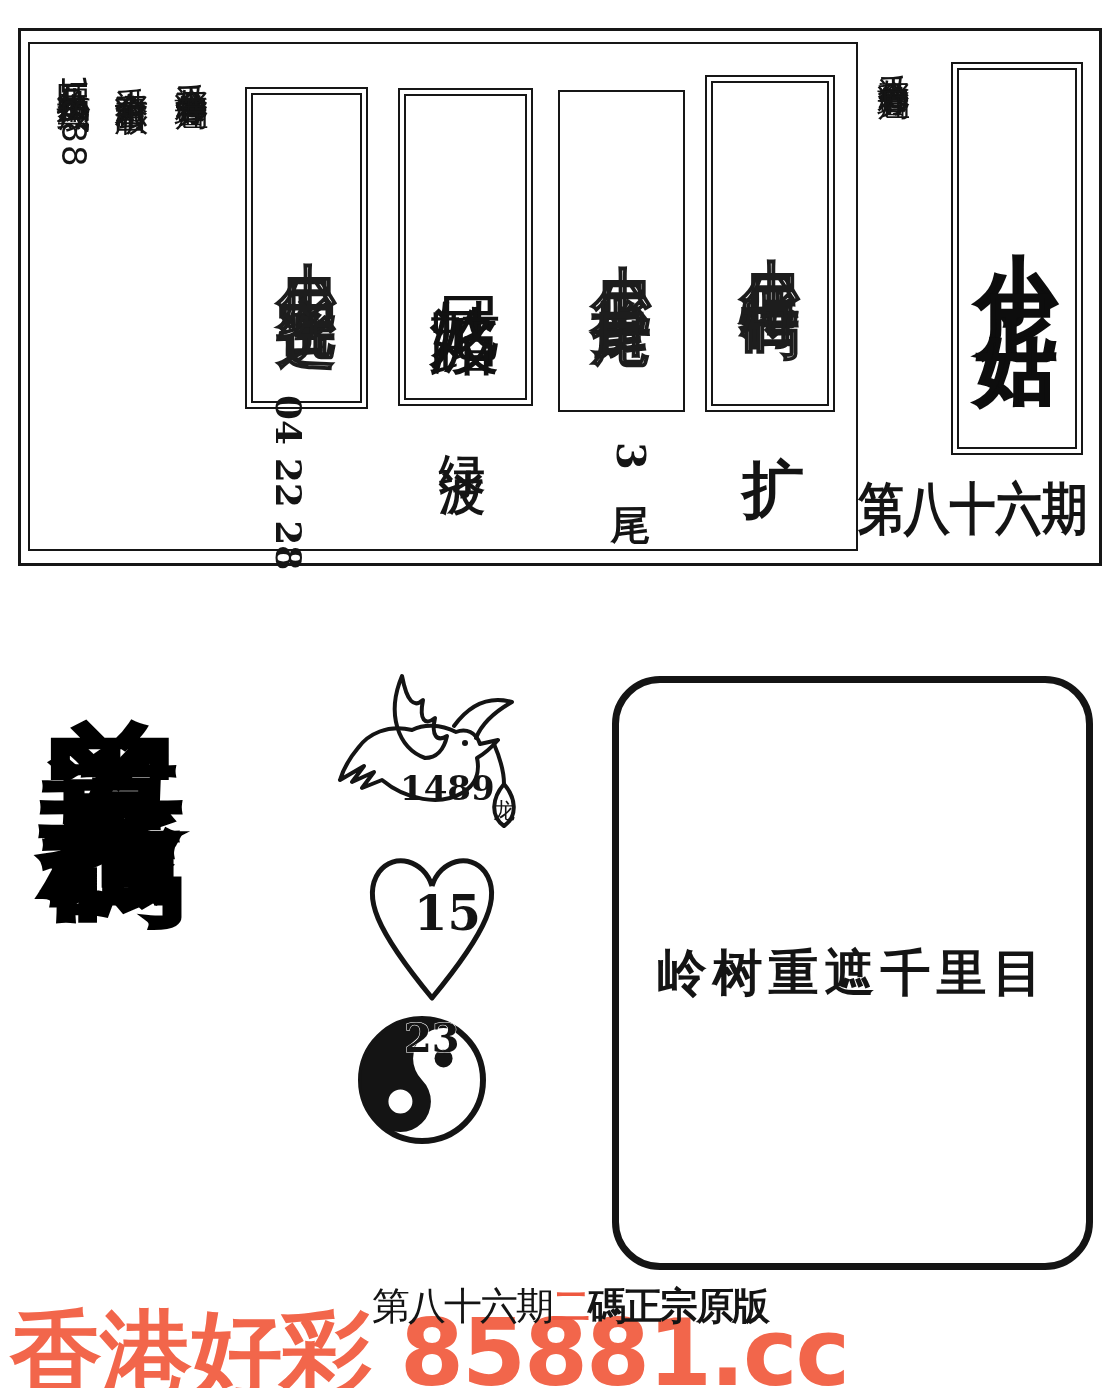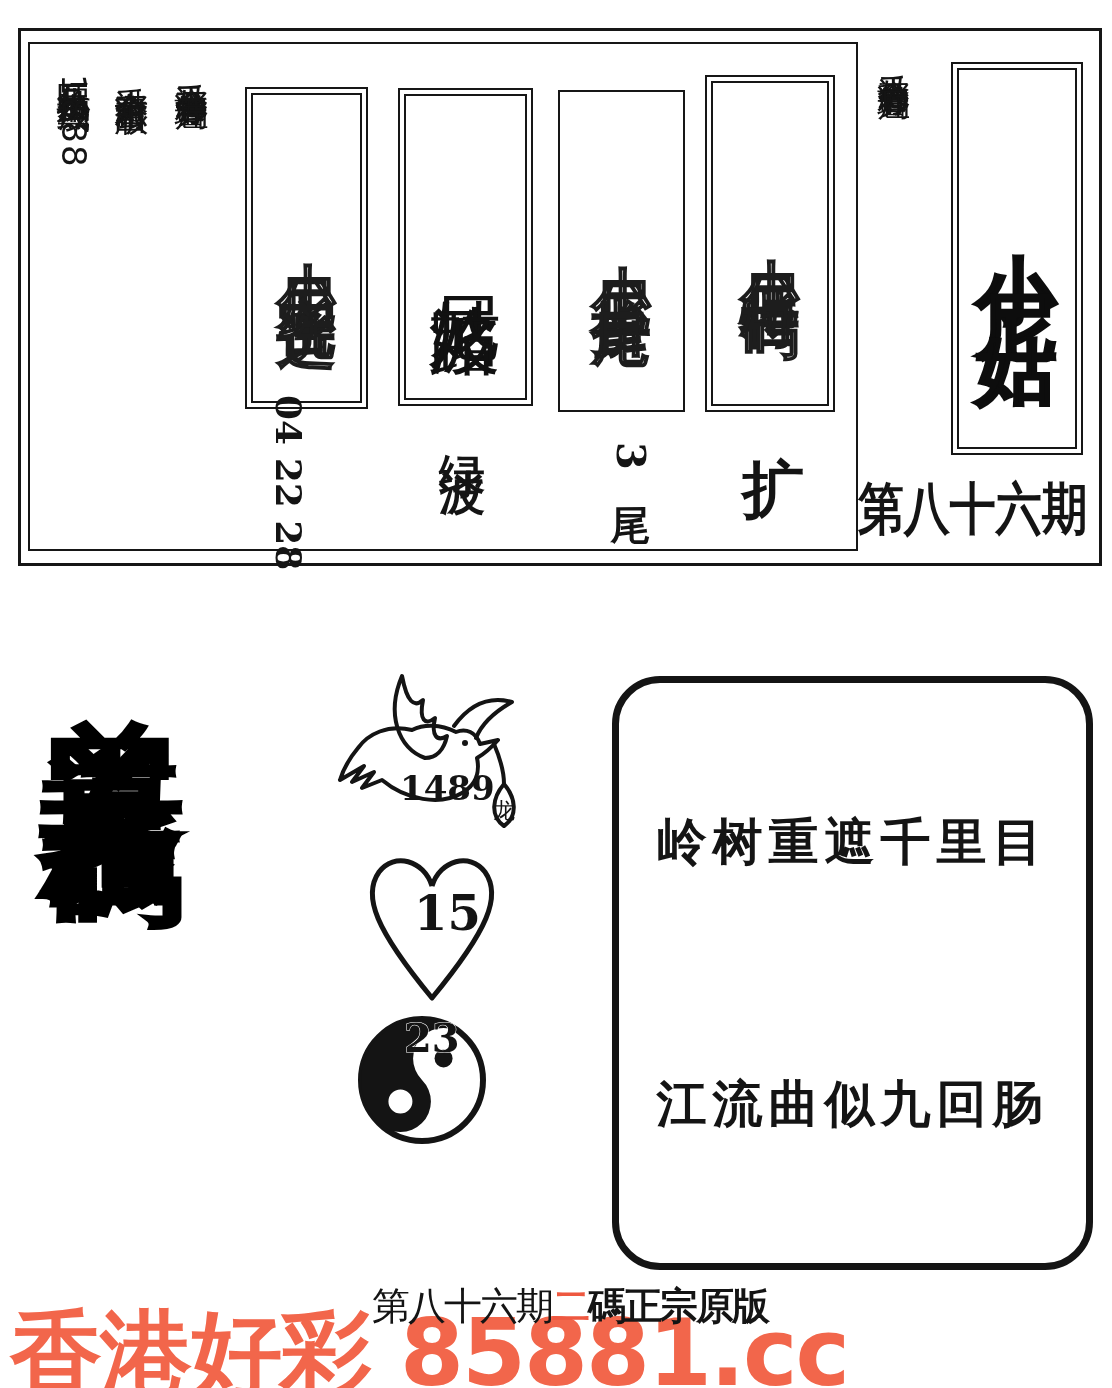--- a/index.html
+++ b/index.html
@@ -161,21 +161,20 @@
     <g transform="rotate(45 70 70)">
       <path d="M70,9 A61,61 0 0 0 70,131 A30.5,30.5 0 0 0 70,70 A30.5,30.5 0 0 1 70,9 Z" fill="#141414"></path>
       <circle cx="70" cy="100.5" r="12" fill="#ffffff"></circle>
       <circle cx="70" cy="39.5" r="9" fill="#141414"></circle>
     </g>
     <text class="svgtxt" x="52" y="42" font-size="40" font-weight="600" fill="#141414" stroke="#ffffff" stroke-width="1" paint-order="stroke">23</text>
   </svg>
 
   <div class="abs poembox">
     <div class="poemline">岭树重遮千里目</div>
-    <div class="poemline">江流曲似九回肠</div>
   </div>
 
   <div class="abs watermark" style="color: rgb(242, 102, 75);">香港好彩 85881.cc</div>
   <div class="abs blackline">
     <span class="thin">第八十六期</span><span class="bold" id="hl" style="color: rgb(238, 88, 64);">二</span><span class="bold">碼正宗原版</span>
   </div>
 
 </div>
 
 </body></html>

